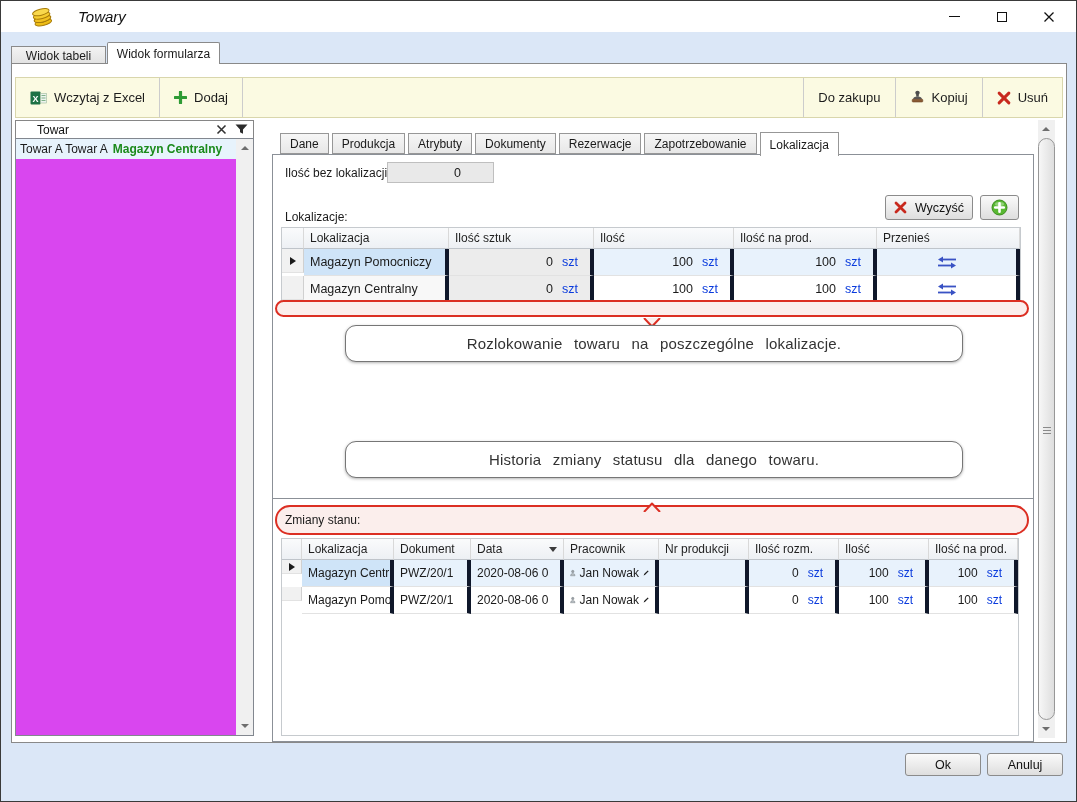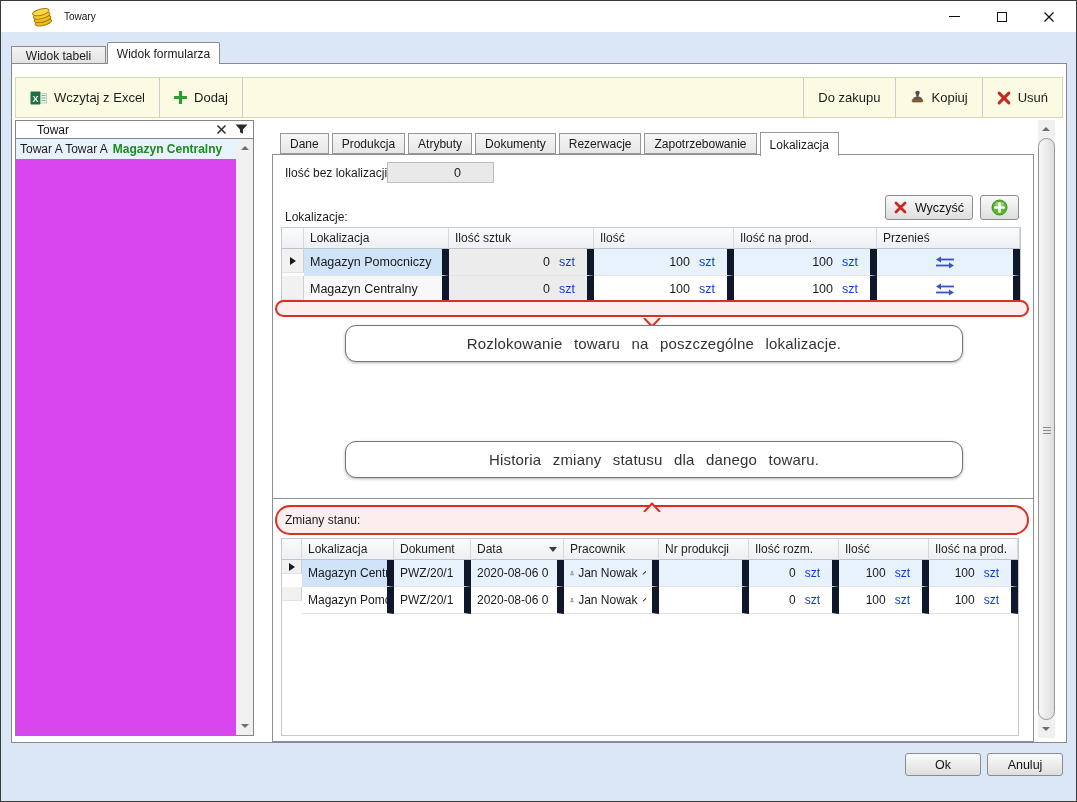--- a/index.html
+++ b/index.html
@@ -4,21 +4,21 @@
 <style>
   html,body{margin:0;padding:0;background:#9aa7b8;}
   #window{position:relative;width:1077px;height:802px;background:#dbe7f7;
     font-family:"Liberation Sans",sans-serif;color:#1a1a1a;
     border:1px solid #3a3a3a;box-sizing:border-box;overflow:hidden;}
 
   
   .titlebar{position:absolute;left:0;top:0;right:0;height:31px;background:#ffffff;
     display:flex;align-items:center;}
   .title-icon{margin-left:29px;display:flex;}
-  .title-text{margin-left:10px;font-size:10px;color:#111;}
+  .title-text{margin-left:24px;font-size:15px;color:#111;font-style:italic;}
   .win-controls{position:absolute;right:4px;top:0;height:31px;display:flex;}
   .win-btn{width:47px;height:31px;display:flex;align-items:center;justify-content:center;}
   .glyph-min{width:11px;height:1px;background:#111;}
   .glyph-max{width:10px;height:10px;border:1px solid #111;box-sizing:border-box;}
 
   
   .outer-tab{position:absolute;font-size:12px;display:flex;align-items:center;
     justify-content:center;box-sizing:border-box;}
   .outer-tab.inactive{left:10px;top:45px;width:95px;height:18px;
     background:linear-gradient(#f3f3f3,#e2e2e2);border:1px solid #8a8a8a;border-bottom:none;}
@@ -76,21 +76,21 @@
     font-size:12.5px;box-sizing:border-box;color:#111;cursor:default;}
 
   
   .grid{position:absolute;background:#fff;}
   .grow{display:grid;}
   .g1 .grow{grid-template-columns:22px 145px 145px 140px 143px auto;}
   .g2 .grow{grid-template-columns:20px 92px 77px 93px 95px 90px 90px 90px auto;}
   .hcell{height:21px;background:linear-gradient(#fafbfc,#edf0f4);
     border-right:1px solid #d9d9d9;border-bottom:1px solid #bfc4ca;display:flex;
     align-items:center;padding:0 6px;font-size:12px;color:#1f1f1f;box-sizing:border-box;white-space:nowrap;overflow:hidden;}
-  .cell{height:24px;border-right:7px solid #0f172a;border-bottom:1px solid #e2e2e2;
+  .cell{height:24px;border-right:4px solid #0f172a;border-bottom:1px solid #e2e2e2;
     display:flex;align-items:center;padding:13px 6px;font-size:12.5px;
     box-sizing:border-box;background:#fff;white-space:nowrap;overflow:hidden;gap:4px;}
   .g2 .cell{height:14px;font-size:12px;}
   .ind{background:#f1f1f1 !important;justify-content:center;padding:0;border-right:1px solid #d0d0d0;}
   .num{justify-content:flex-end;padding-right:12px;gap:9px;}
   .unit{color:#0a3bdd;}
   .sel-name{background:#cfe4f8 !important;}
   .sel{background:#e8f2fc !important;}
   .dis{background:#ececec !important;}
   .r2name{background:#f8f8f8 !important;}

